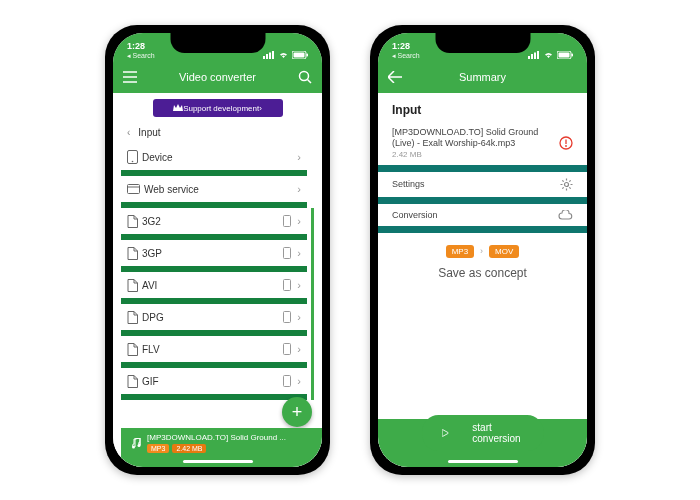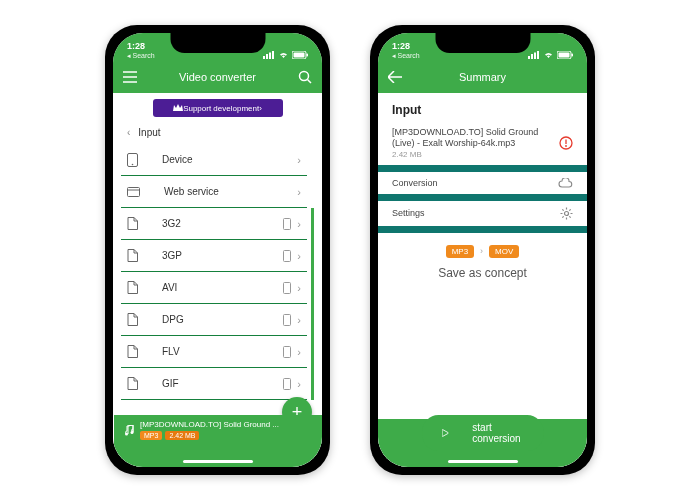--- a/index.html
+++ b/index.html
@@ -53,43 +53,43 @@
     border-radius: 3px;
     margin: 6px auto 4px;
   }
   .content { flex: 1; background: #fff; overflow: hidden; position: relative;}
   .back-row {
     display: flex; align-items: center; gap: 8px;
     padding: 6px 14px; font-size: 10px; color: #333;
   }
   .list { padding: 0 8px; }
   .row {
-    display: flex; align-items: center; gap: 24px;
-    border-bottom: 1px solid #15803d;
+    display: flex; align-items: center; gap: 4px;
+    border-bottom: 6px solid #15803d;
     height: 32px; padding: 0 6px;
     font-size: 10px; color: #333;
   }
   .row .main { flex: 1; }
   .row .trail { display:flex; align-items:center; gap:6px; color:#999;}
   .accent-strip {
     width: 3px; height: 32px; background: #3eab49; margin-left: 4px;
   }
   .row-wrap { display:flex; align-items:stretch;}
   .row-wrap .row { flex:1;}
   .fab {
     position: absolute; right: 10px; bottom: 40px;
     width: 30px; height: 30px; border-radius: 50%;
     background: #3eab49; color: #fff;
     display:flex; align-items:center; justify-content:center;
     font-size: 18px; box-shadow: 0 2px 4px rgba(0,0,0,.3);
   }
   .footer-file {
-    position:absolute; left:1px; right:0; bottom:0;
+    position:absolute; left:8px; right:0; bottom:0;
     background:#3eab49; color:#fff;
-    padding:5px 10px 27px;
+    padding:5px 10px 14px;
     font-size:8px;
     display:flex; align-items:center; gap:6px;
   }
   .badge {
     font-size:7px; padding:1px 4px; border-radius:2px;
     background:#f08a1d; color:#fff;
   }
   .badge.alt { background:#e67a10;}
   
   .section-title { font-size:12px; font-weight:700; color:#222; padding:10px 14px 4px;}
@@ -392,32 +392,32 @@
           <div class="sz">2.42 MB</div>
         </div>
         <svg width="14" height="14" viewBox="0 0 14 14">
             <circle cx="7" cy="7" r="6" fill="none" stroke="#e63b2e" stroke-width="1.3"></circle>
             <line x1="7" y1="3.5" x2="7" y2="8" stroke="#e63b2e" stroke-width="1.3"></line>
             <circle cx="7" cy="10" r="0.9" fill="#e63b2e"></circle>
           </svg>
       </div>
 
       <div class="summary-row">
-        <div class="txt">Conversion</div>
-        <svg width="15" height="10" viewBox="0 0 15 10">
-            <path d="M4 9 A3 3 0 0 1 4 3 A3.5 3.5 0 0 1 11 3.5 A2.7 2.7 0 0 1 11 9 Z" fill="none" stroke="#888" stroke-width="1.1"></path>
-          </svg>
-      </div>
-      <div class="summary-row">
         <div class="txt">Settings</div>
         <svg width="13" height="13" viewBox="0 0 13 13">
             <circle cx="6.5" cy="6.5" r="2" fill="none" stroke="#888" stroke-width="1.2"></circle>
             <path d="M6.5 0.5 V2.5 M6.5 10.5 V12.5 M0.5 6.5 H2.5 M10.5 6.5 H12.5 M2.3 2.3 L3.7 3.7 M9.3 9.3 L10.7 10.7 M10.7 2.3 L9.3 3.7 M3.7 9.3 L2.3 10.7" stroke="#888" stroke-width="1.2"></path>
           </svg>
       </div>
+      <div class="summary-row">
+        <div class="txt">Conversion</div>
+        <svg width="15" height="10" viewBox="0 0 15 10">
+            <path d="M4 9 A3 3 0 0 1 4 3 A3.5 3.5 0 0 1 11 3.5 A2.7 2.7 0 0 1 11 9 Z" fill="none" stroke="#888" stroke-width="1.1"></path>
+          </svg>
+      </div>
 
       <div class="pill-row">
         <span class="pill">MP3</span>
         <span class="chev-sm">›</span>
         <span class="pill">MOV</span>
       </div>
 
       <div class="save-concept">Save as concept</div>
 
       <div style="position:absolute; left:0; right:0; bottom:0; height:48px; background:#3eab49;"></div>

